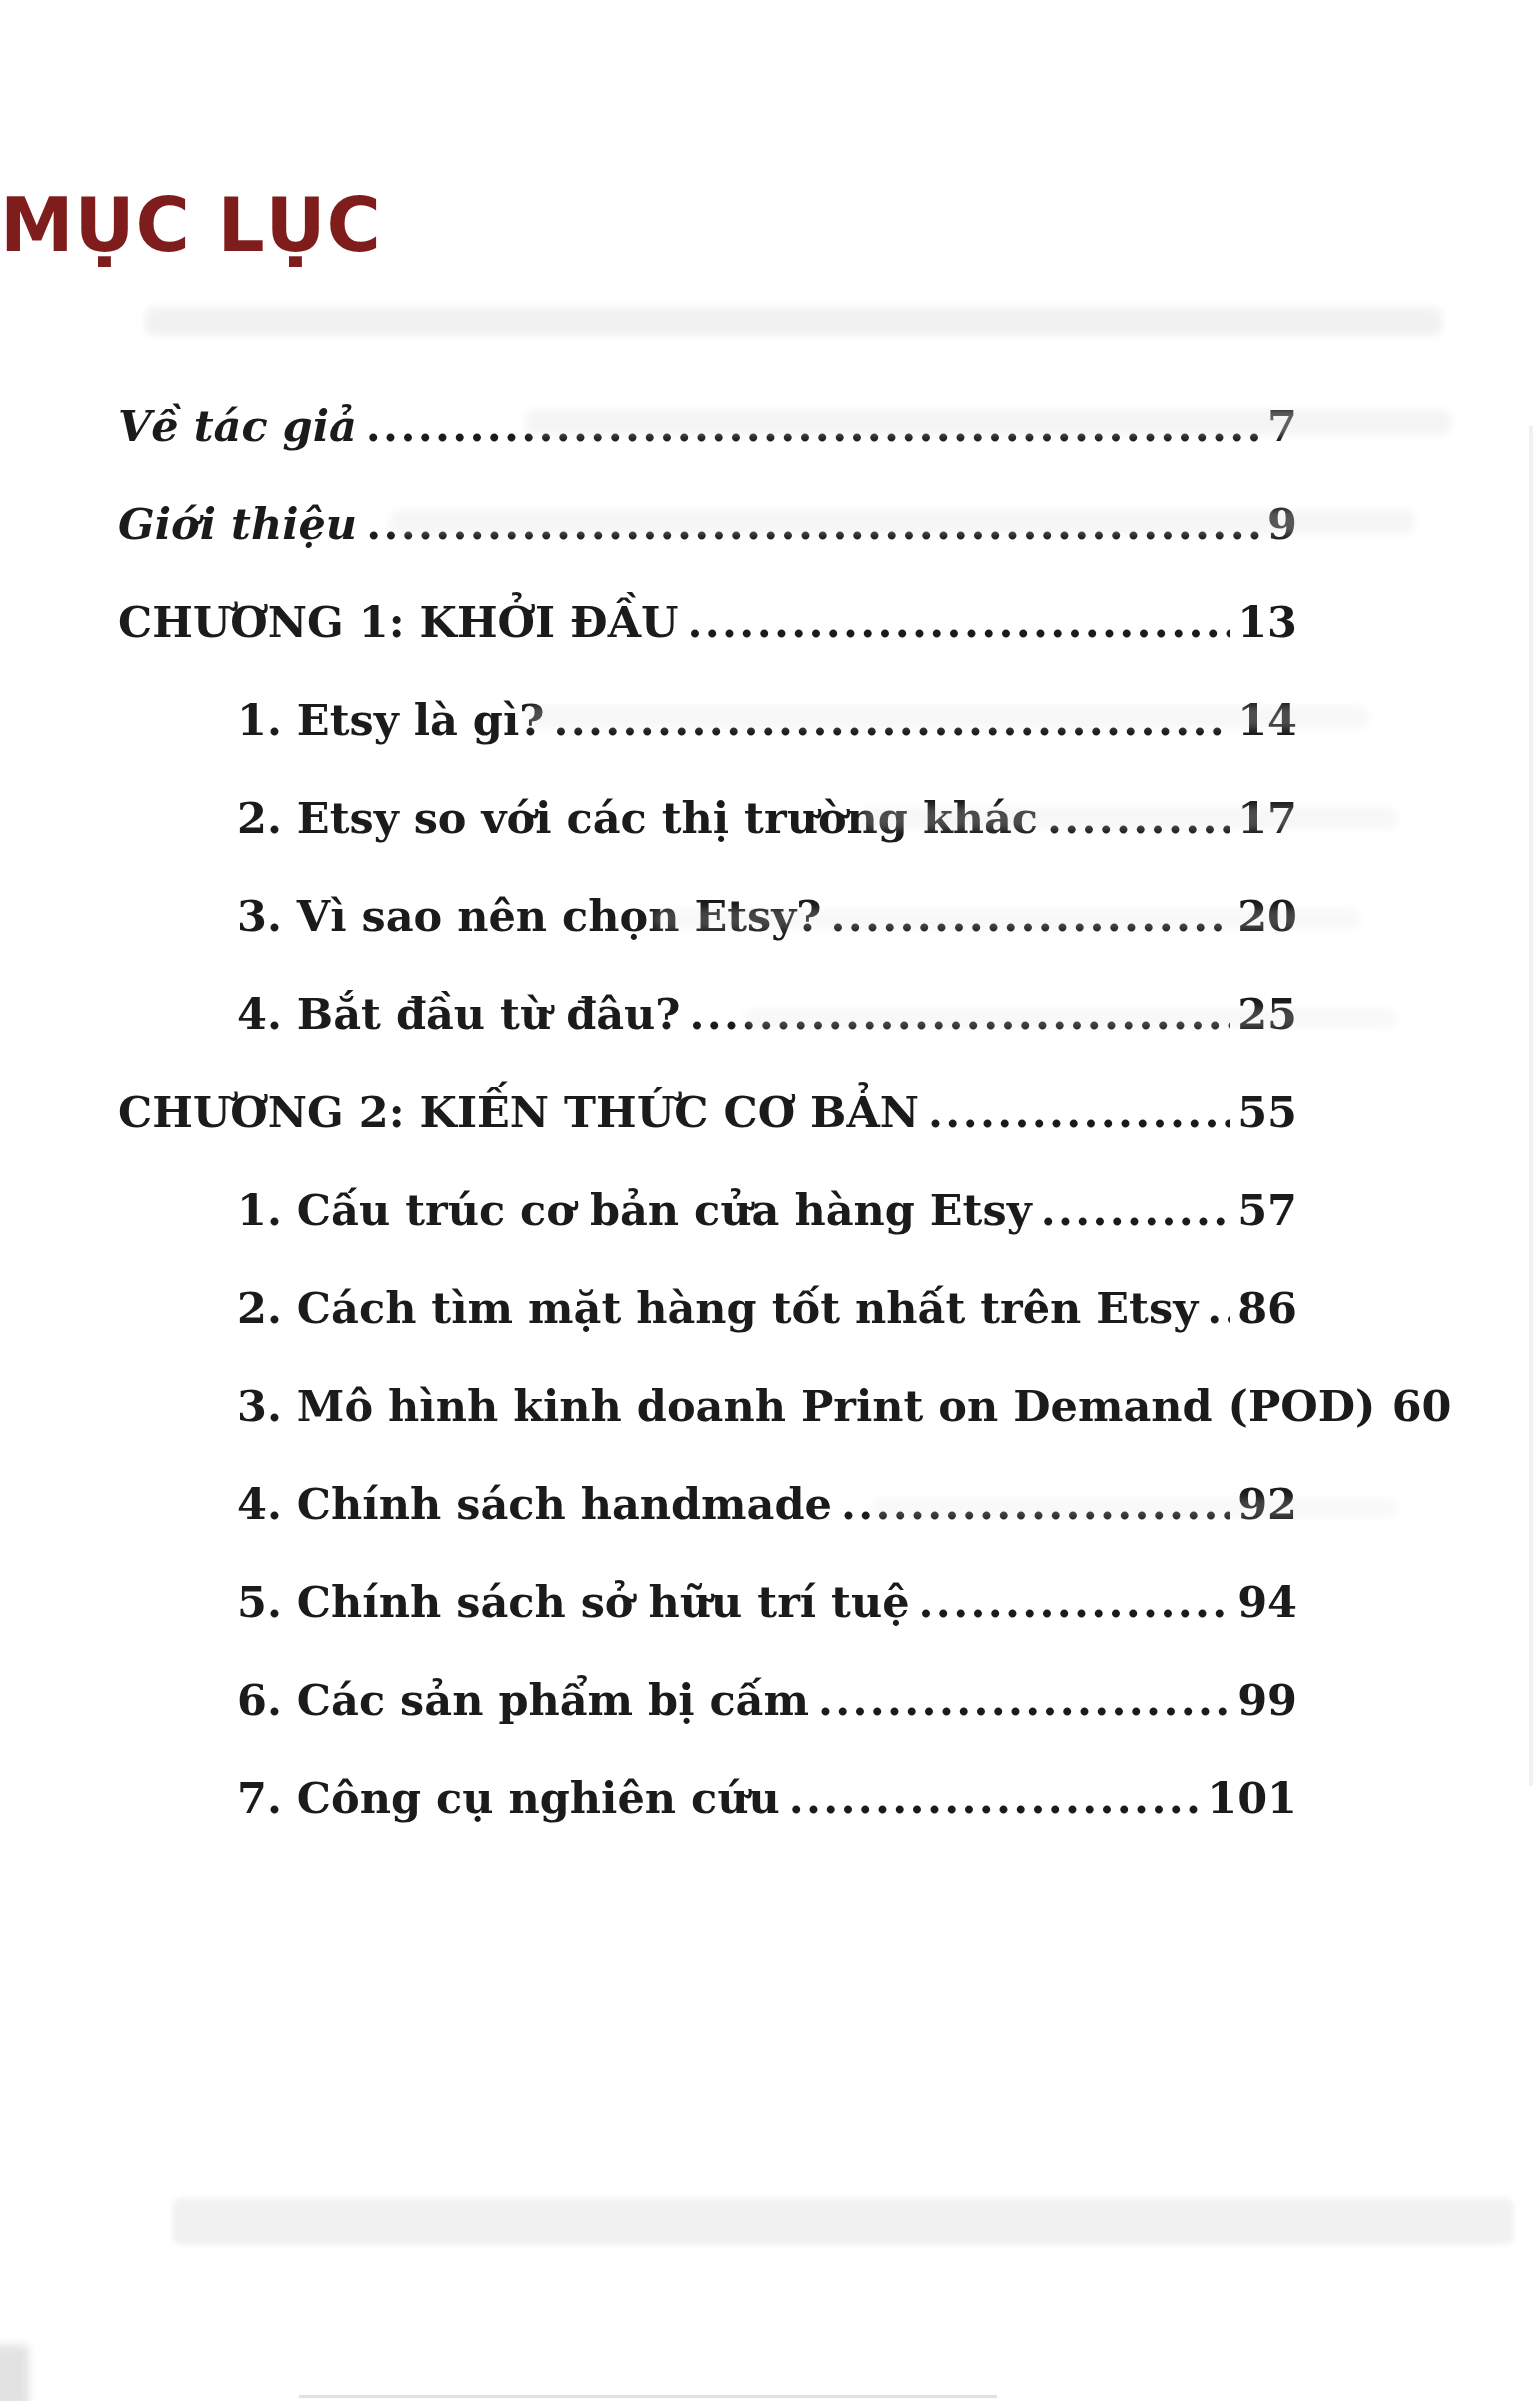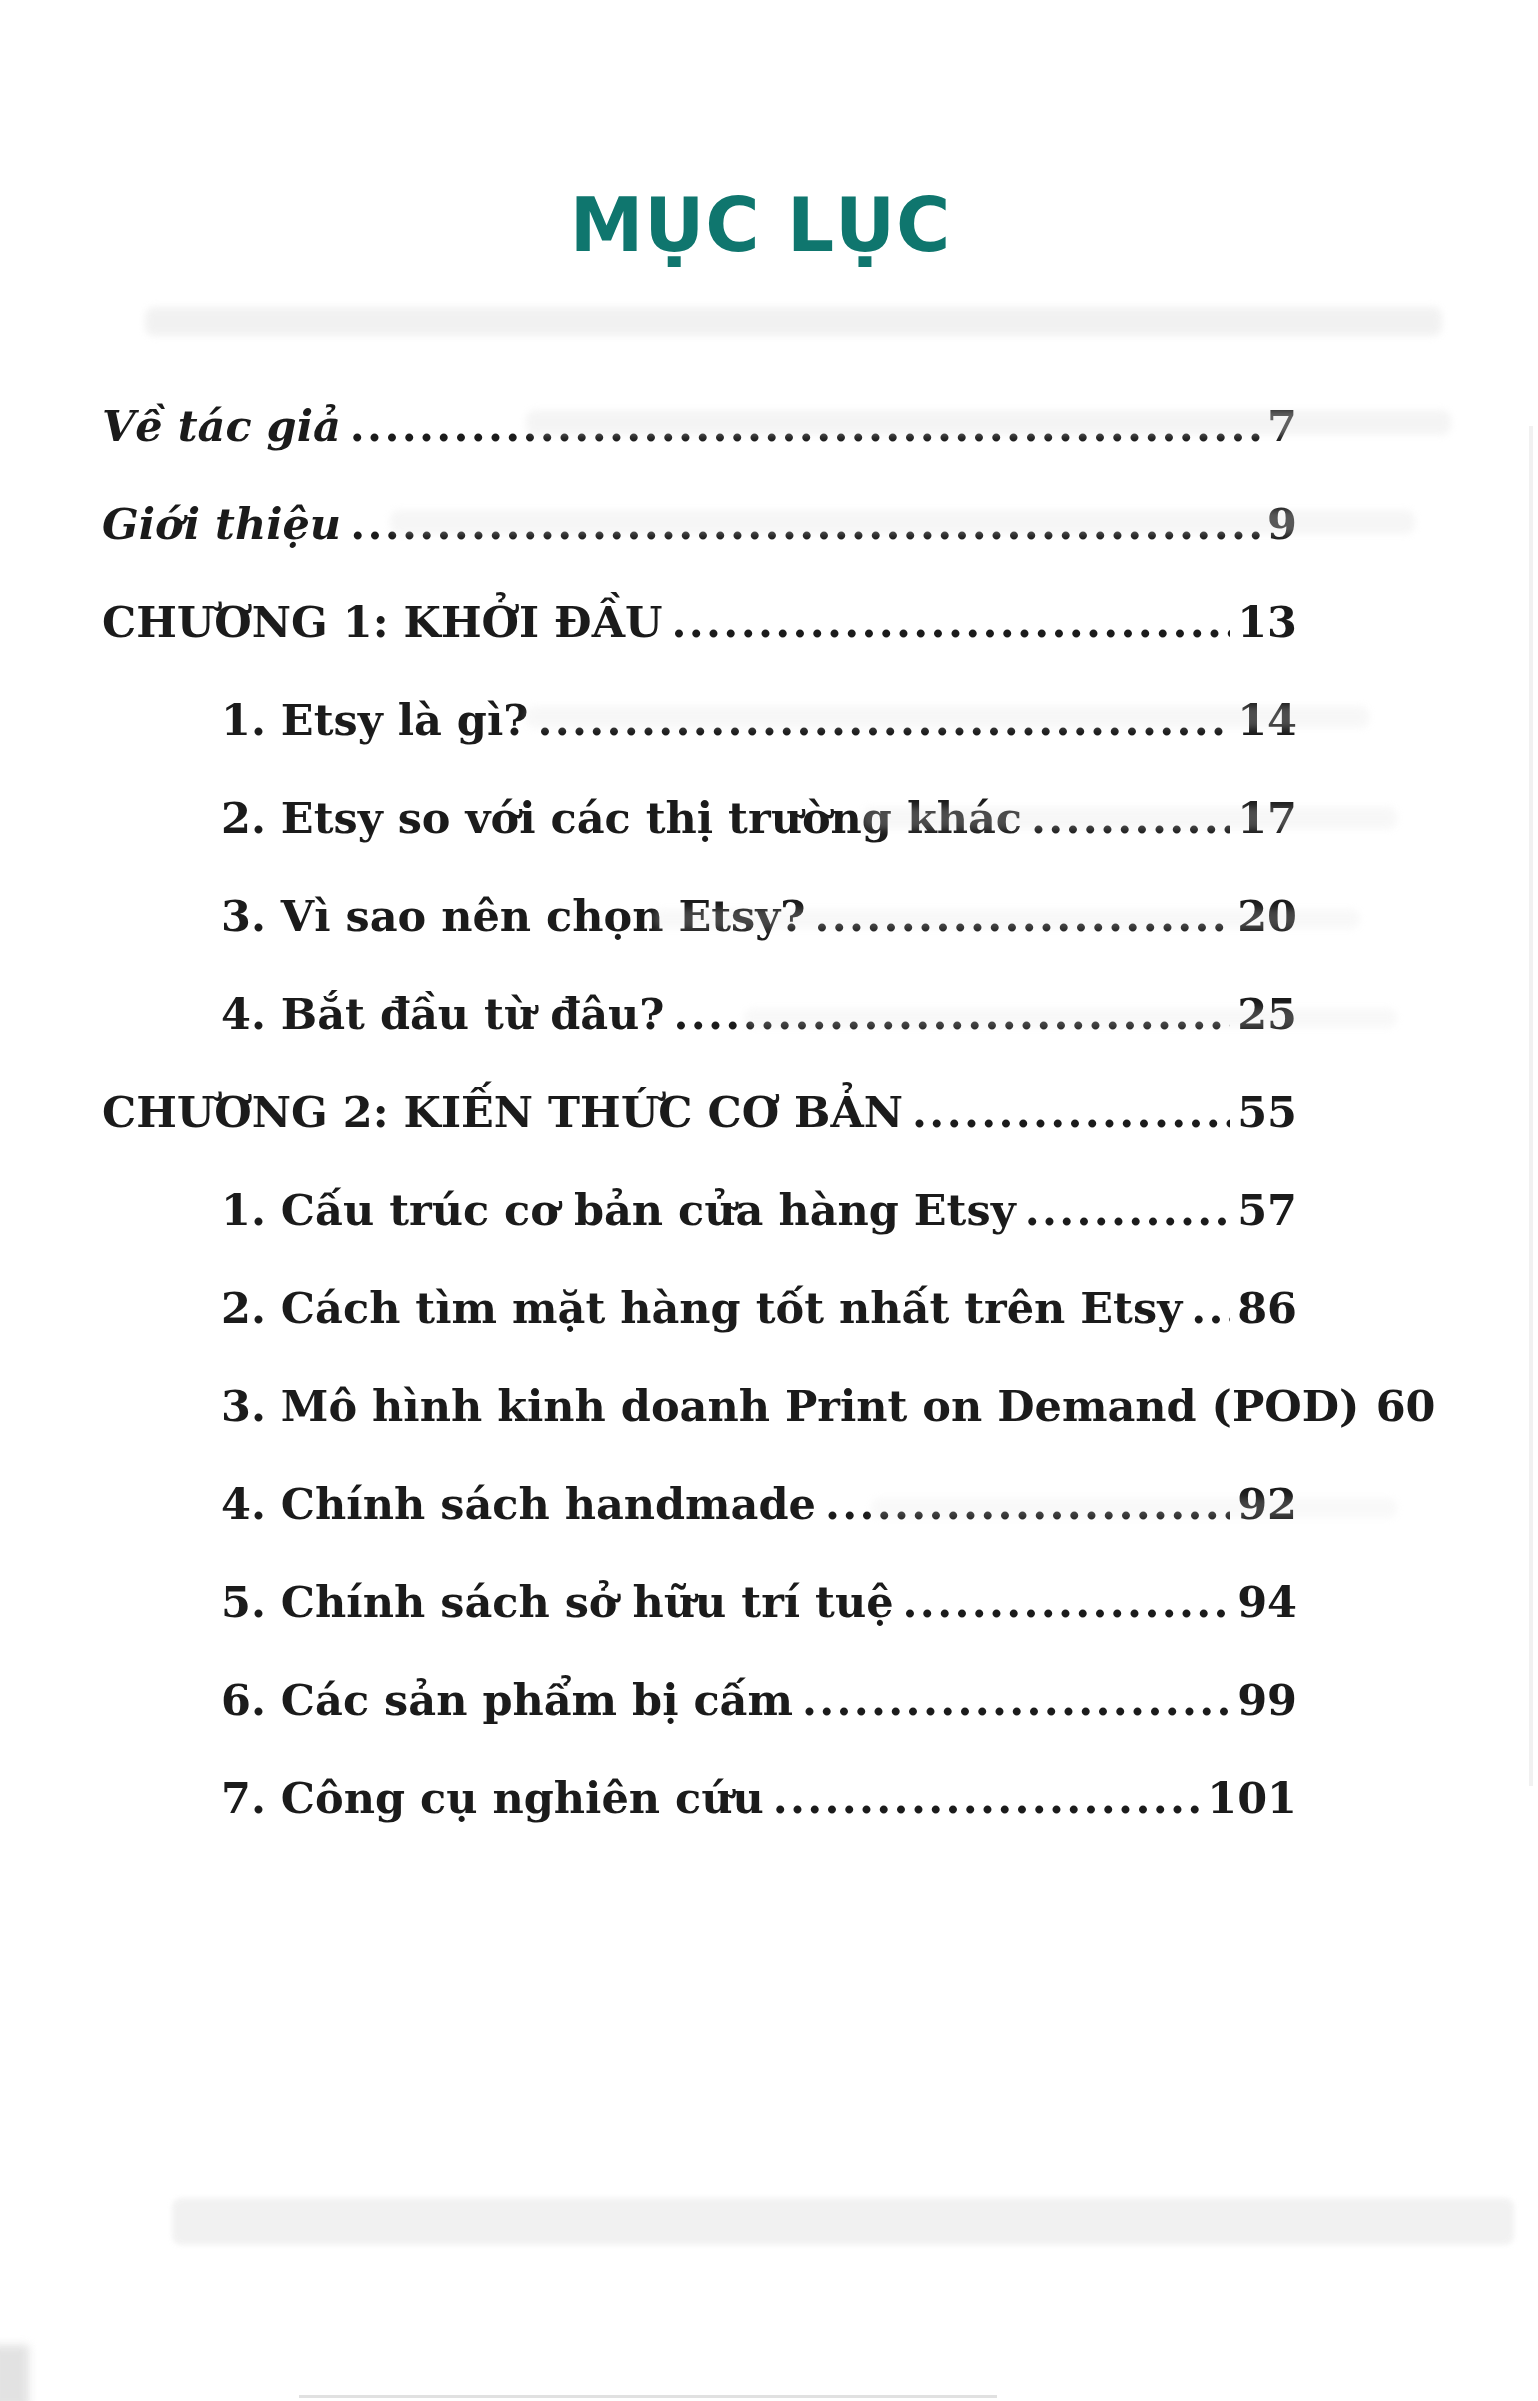--- a/index.html
+++ b/index.html
@@ -10,49 +10,48 @@
     overflow:hidden;
     font-family:"DejaVu Serif","Liberation Serif",serif;
     color:#1b1b1b;
   }
   .page{position:absolute;inset:0;}
 
   
   .title{
     position:absolute;
     top:180px;left:0;width:1433px;
-    text-align:center;
+    text-align:left;
     font-family:"DejaVu Sans","Liberation Sans",sans-serif;
     font-weight:600;
     font-size:74px;
     line-height:91px;
     letter-spacing:0.9px;
-    color:#0f766e;
-    margin-left:44px;
+    color:#7f1d1d;
   }
 
   
   .toc{
     position:absolute;
     left:102px;
     top:377px;
     width:1195px;
   }
   .row{
     height:98px;
     line-height:98px;
     display:flex;
     align-items:baseline;
     font-size:43px;
     font-weight:700;
     white-space:nowrap;
   }
   .row.italic{font-style:italic;}
   .row.indent{padding-left:119px;}
-  .row .label{flex:0 0 auto;}
+  .row .label{flex:0 0 auto;margin-left:16px;}
   .leader{
     flex:1 1 auto;
     min-width:0;
     overflow:hidden;
     white-space:nowrap;
     margin:0 7.3px 0 9px;
   }
   .leader::after{
     content:"..........................................................................................................................";
     letter-spacing:2.3px;

